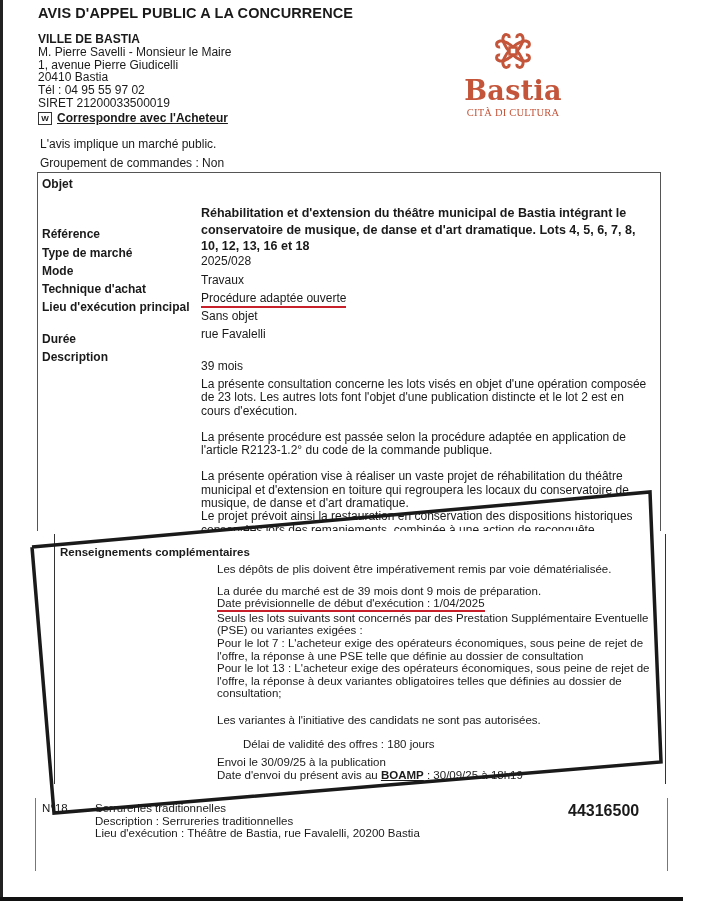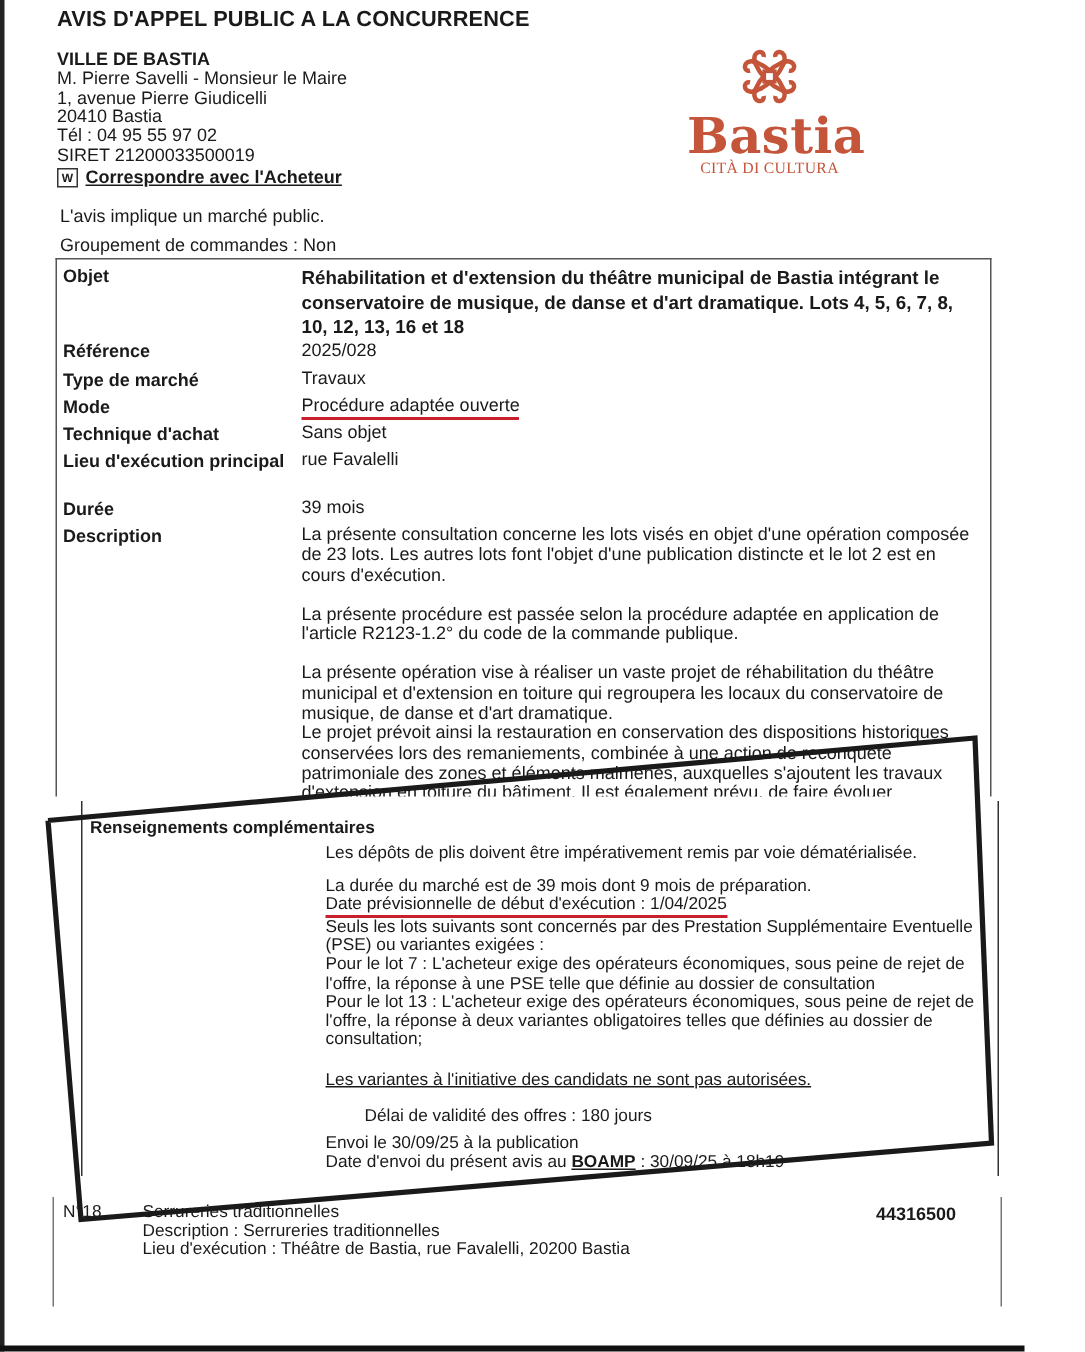--- a/index.html
+++ b/index.html
@@ -16,52 +16,52 @@
   .buyer .name { font-weight:bold; }
   .buyer-link { display:flex; align-items:center; margin-top:2px; }
   .w-icon {
     display:inline-block; width:12px; height:11px; border:1px solid #333; font-size:8px; font-weight:bold;
     text-align:center; line-height:11px; margin-right:5px;
   }
   .buyer-link a { color:#1a1a1a; font-weight:bold; }
 
   .logo { position:absolute; left:458px; top:28px; width:110px; text-align:center; color:#c4553a; }
   .logo svg { display:block; margin:0 auto; }
-  .logo .brand { font-family:"DejaVu Serif", serif; font-weight:bold; font-size:33px; letter-spacing:0.3px; line-height:30px; margin-top:2px; }
+  .logo .brand { font-family:"DejaVu Serif", serif; font-weight:bold; font-size:27px; letter-spacing:0.3px; line-height:30px; margin-top:2px; }
   .logo .tag { font-family:"Liberation Serif", serif; font-size:10.5px; letter-spacing:0.2px; margin-top:1px; }
 
   .intro { position:absolute; left:40px; font-size:12px; }
 
   .table1 {
     position:absolute; left:37px; top:172px; width:622px; height:358px;
     border-top:1px solid #555; border-left:1px solid #555; border-right:1px solid #555;
     overflow:hidden;
   }
   .row { position:absolute; left:0; width:100%; font-size:12px; }
   .row .lbl { position:absolute; left:4px; font-weight:bold; }
-  .row .val { position:absolute; left:163px; width:450px; line-height:13.3px; }
+  .row .val { position:absolute; left:163px; width:450px; line-height:13.3px;margin-top:28px; }
   .objet .val { font-weight:bold; font-size:12.5px; line-height:16.5px; }
   .desc p { margin:0 0 13px 0; }
   .red-ul { border-bottom:2.5px solid #c8202a; display:inline-block; padding-bottom:1px; }
 
   .table2 {
     position:absolute; left:54px; top:534px; width:610px; height:250px;
     border-left:1px solid #333; border-right:1px solid #333;
   }
   .t2-title { position:absolute; left:60px; top:546px; font-size:11.5px; font-weight:bold; }
   .t2-body { position:absolute; left:217px; top:563px; width:440px; font-size:11.5px; line-height:12.6px; }
   .t2-body p { margin:0 0 6px 0; }
 
   .lots {
     position:absolute; left:35px; top:798px; width:631px; height:73px;
     border-left:1px solid #777; border-right:1px solid #777;
   }
   .lot-num { position:absolute; left:42px; top:802px; font-size:11.5px; }
   .lot-body { position:absolute; left:95px; top:802px; font-size:11.5px; line-height:12.6px; }
-  .lot-cpv { position:absolute; left:584px; top:802px; font-size:12px; font-weight:bold; }
+  .lot-cpv { position:absolute; left:568px; top:802px; font-size:16px; font-weight:bold; }
 
   .annot { position:absolute; left:0; top:0; pointer-events:none; }
 </style>
 </head>
 <body>
 
 <div class="frame-left"></div>
 <div class="frame-bottom"></div>
 
 <div class="title">AVIS D'APPEL PUBLIC A LA CONCURRENCE</div>
@@ -144,21 +144,21 @@
 
 <div class="table2"></div>
 <div class="t2-title">Renseignements complémentaires</div>
 <div class="t2-body">
   <p style="margin-bottom:9px;">Les dépôts de plis doivent être impérativement remis par voie dématérialisée.</p>
   <div>La durée du marché est de 39 mois dont 9 mois de préparation.</div>
   <div><span class="red-ul" style="padding-bottom:0;">Date prévisionnelle de début d'exécution : 1/04/2025</span></div>
   <div>Seuls les lots suivants sont concernés par des Prestation Supplémentaire Eventuelle (PSE) ou variantes exigées :</div>
   <div>Pour le lot 7 : L'acheteur exige des opérateurs économiques, sous peine de rejet de l'offre, la réponse à une PSE telle que définie au dossier de consultation</div>
   <p style="margin-bottom:14px;">Pour le lot 13 : L'acheteur exige des opérateurs économiques, sous peine de rejet de l'offre, la réponse à deux variantes obligatoires telles que définies au dossier de consultation;</p>
-  <p style="margin-bottom:11px;text-decoration:underline;">Les variantes à l'initiative des candidats ne sont pas autorisées.</p>
+  <p style="margin-bottom:11px;">Les variantes à l'initiative des candidats ne sont pas autorisées.</p>
   <p style="margin-bottom:6px;padding-left:26px;">Délai de validité des offres : 180 jours</p>
   <div>Envoi le 30/09/25 à la publication</div>
   <div><span>Date d'envoi du présent avis au </span><a href="#" style="color:#1a1a1a;font-weight:bold;text-decoration:underline;">BOAMP</a><span> : 30/09/25 à 18h19</span></div>
 </div>
 
 <div class="lots"></div>
 <div class="lot-num">N°18</div>
 <div class="lot-body">
   <div>Serrureries traditionnelles</div>
   <div>Description : Serrureries traditionnelles</div>

